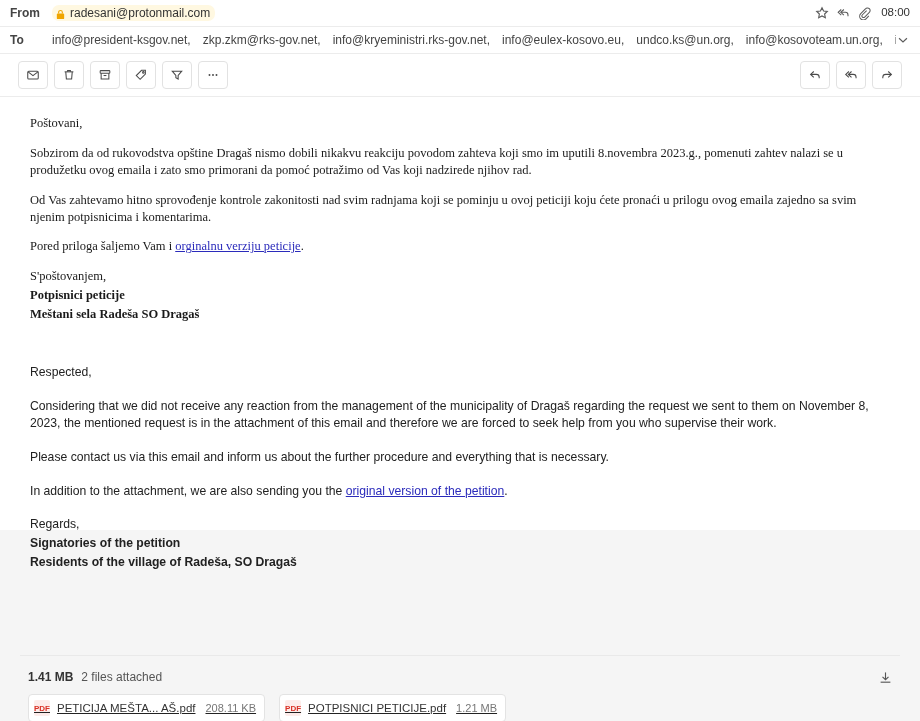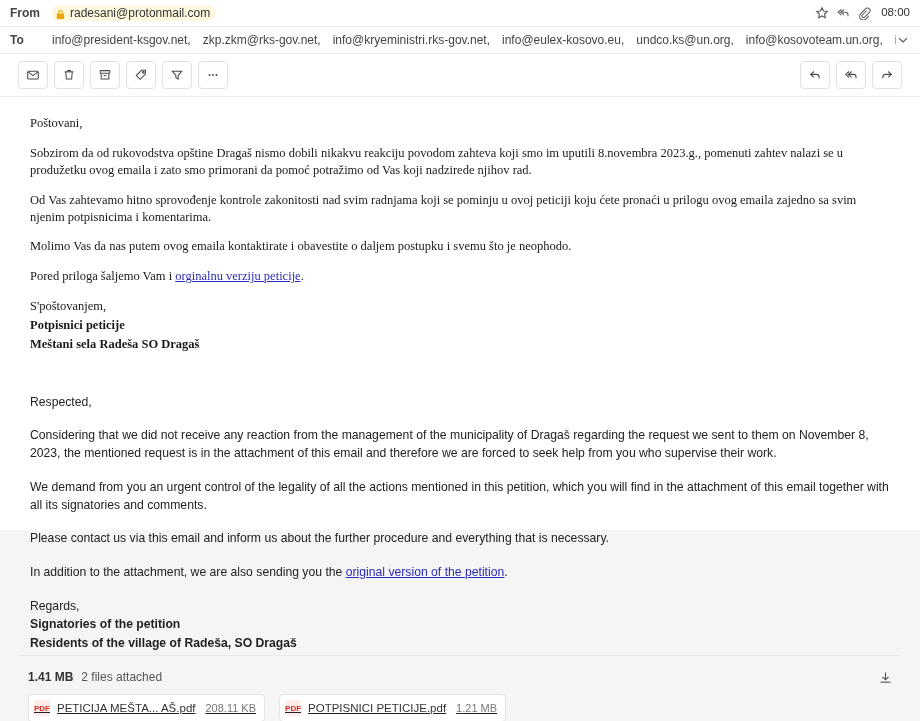--- a/index.html
+++ b/index.html
@@ -327,33 +327,31 @@
       </div>
     </div>
   </div>
 
   <div class="body-wrap">
 
     <div class="sr-block">
       <p>Poštovani,</p>
       <p>Sobzirom da od rukovodstva opštine Dragaš nismo dobili nikakvu reakciju povodom zahteva koji smo im uputili 8.novembra 2023.g., pomenuti zahtev nalazi se u produžetku ovog emaila i zato smo primorani da pomoć potražimo od Vas koji nadzirede njihov rad.</p>
       <p>Od Vas zahtevamo hitno sprovođenje kontrole zakonitosti nad svim radnjama koji se pominju u ovoj peticiji koju ćete pronaći u prilogu ovog emaila zajedno sa svim njenim potpisnicima i komentarima.</p>
-      <p>Molimo Vas da nas putem ovog emaila kontaktirate i obavestite o daljem postupku i svemu što je neophodo.</p>
       <p><span>Pored priloga šaljemo Vam i </span><a class="link" href="#">orginalnu verziju peticije</a><span>.</span></p>
       <p class="tight">S'poštovanjem,</p>
       <p class="tight bold">Potpisnici peticije</p>
       <p class="bold">Meštani sela Radeša SO Dragaš</p>
     </div>
 
     <div class="spacer-28"></div>
 
     <div class="en-block">
       <p>Respected,</p>
       <p>Considering that we did not receive any reaction from the management of the municipality of Dragaš regarding the request we sent to them on November 8, 2023, the mentioned request is in the attachment of this email and therefore we are forced to seek help from you who supervise their work.</p>
-      <p>We demand from you an urgent control of the legality of all the actions mentioned in this petition, which you will find in the attachment of this email together with all its signatories and comments.</p>
       <p>Please contact us via this email and inform us about the further procedure and everything that is necessary.</p>
       <p><span>In addition to the attachment, we are also sending you the </span><a class="link" href="#">original version of the petition</a><span>.</span></p>
       <p class="tight">Regards,</p>
       <p class="tight bold">Signatories of the petition</p>
       <p class="bold">Residents of the village of Radeša, SO Dragaš</p>
     </div>
 
   </div>
 
   <div class="attach-sep"></div>

